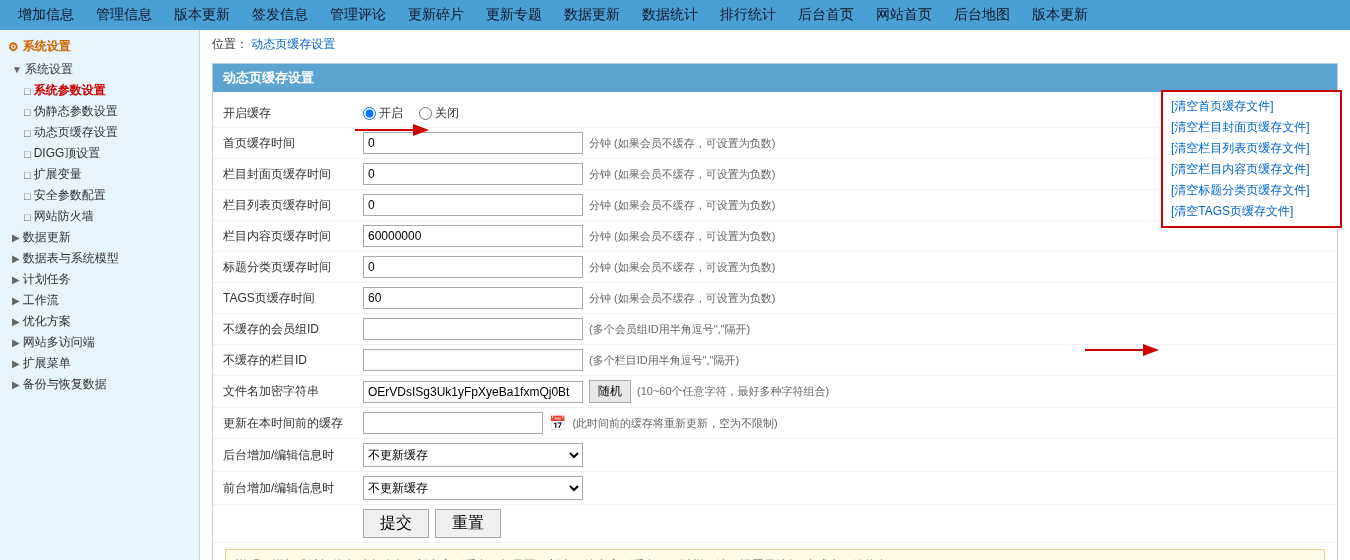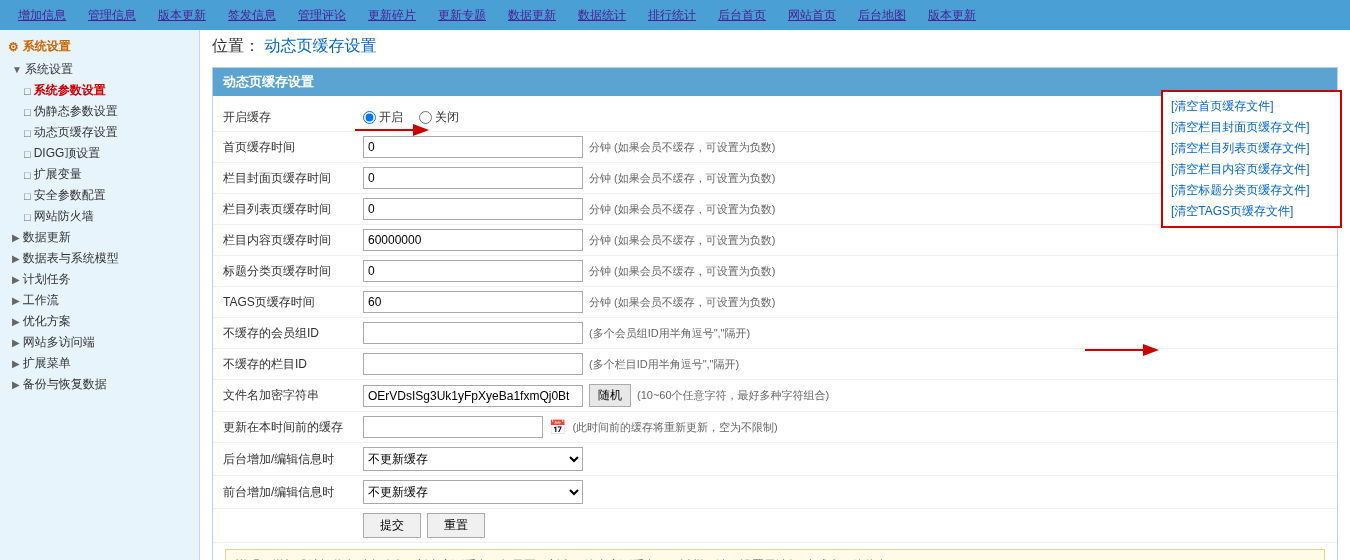--- a/index.html
+++ b/index.html
@@ -8,26 +8,25 @@
     
     .top-nav {
       background: #4a9fd4;
       display: flex;
       align-items: center;
       height: 30px;
       padding: 0 8px;
       gap: 2px;
     }
     .top-nav-item {
-      color: #4c1d95;
+      color: #0f172a;
       padding: 4px 10px;
       cursor: pointer;
       white-space: nowrap;
-      font-size: 12px;
-      text-decoration: underline;
+      font-size: 14px;
     }
 
     
     .main-layout {
       display: flex;
       height: calc(560px - 30px);
     }
 
     
     .sidebar {
@@ -76,21 +75,21 @@
     .content-area {
       flex: 1;
       overflow-y: auto;
       padding: 0;
       background: #fff;
     }
 
     
     .breadcrumb {
       padding: 6px 12px;
-      font-size: 16px;
+      font-size: 12px;
       color: #333;
       background: #fff;
     }
     .breadcrumb a { color: #0066cc; text-decoration: none; }
 
     
     .section-box {
       margin: 4px 12px;
       border: 1px solid #b8d4e8;
     }
@@ -157,21 +156,21 @@
       font-size: 12px;
       background: #fff;
     }
 
     
     .btn {
       padding: 3px 16px;
       border: 1px solid #aaa;
       background: #f0f0f0;
       cursor: pointer;
-      font-size: 12px;
+      font-size: 16px;
     }
 
     
     .bottom-note {
       margin: 6px 12px;
       padding: 6px 10px;
       background: #fffbe6;
       border: 1px solid #e0d890;
       color: #666;
       font-size: 12px;

